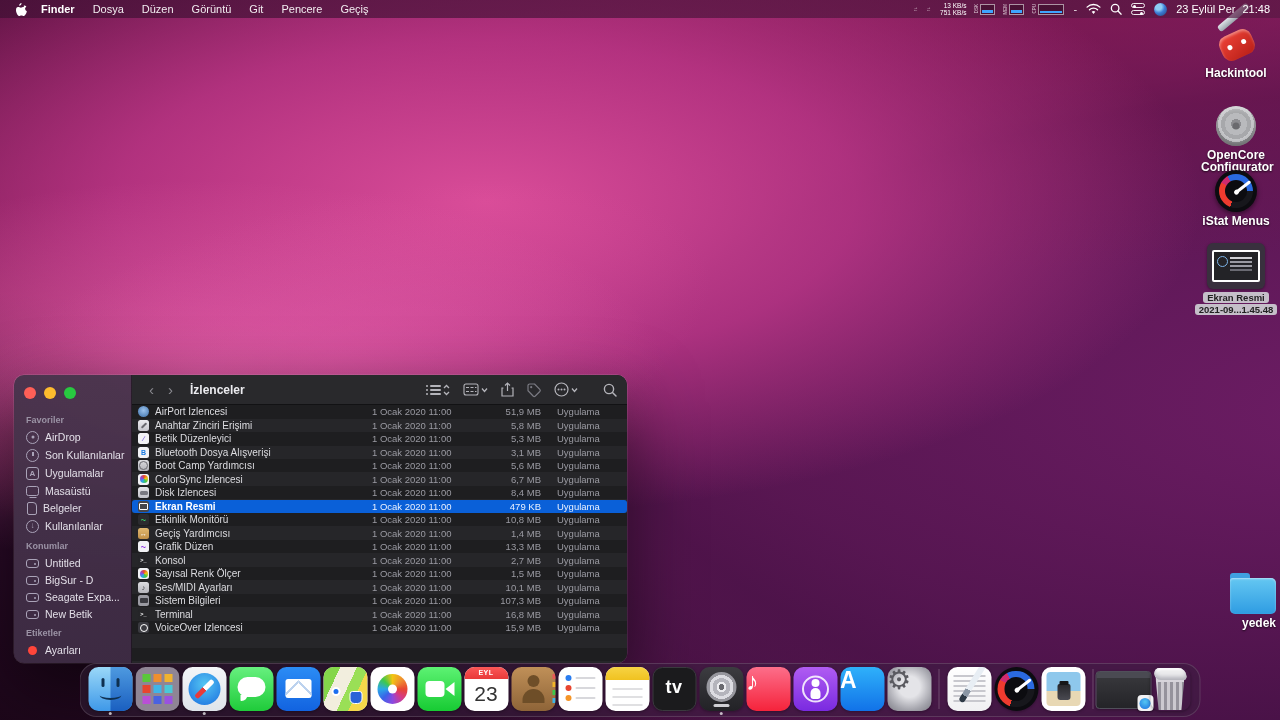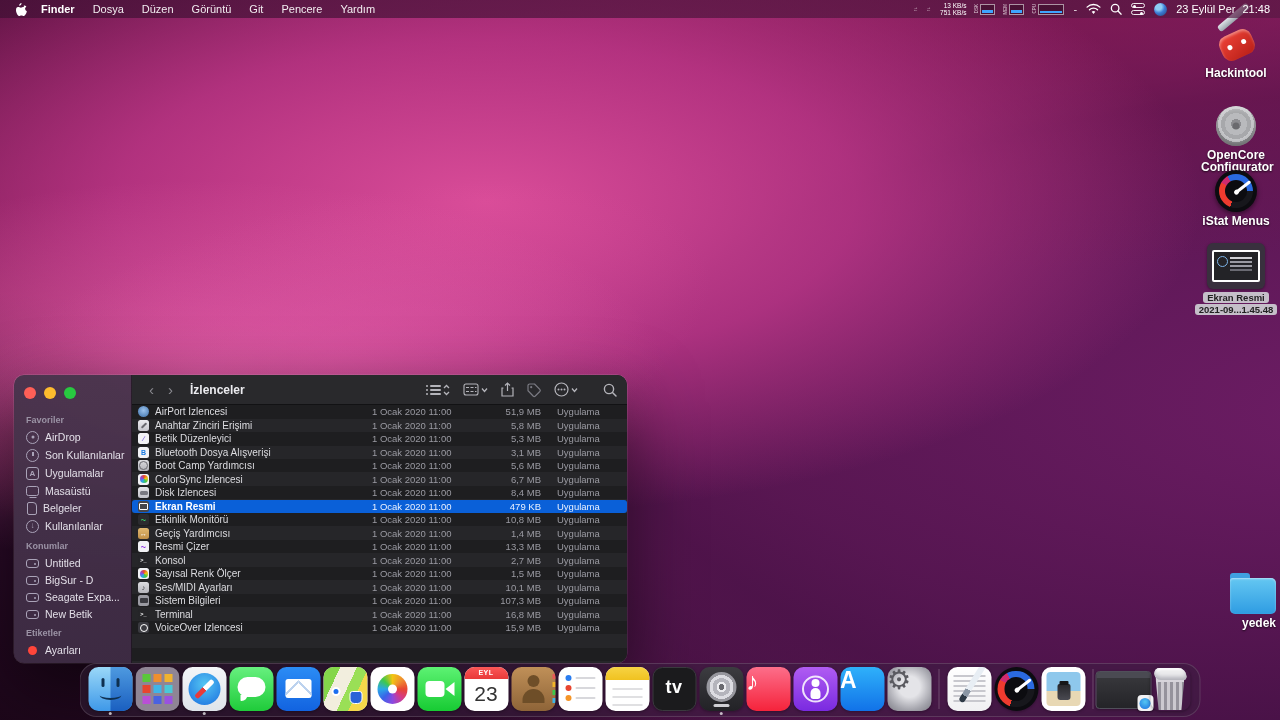--- a/index.html
+++ b/index.html
@@ -288,21 +288,21 @@
         <path fill="#fff" d="M85 0c5 23-19 41-36 41C46 22 66 2 85 0zM121 63c-21 0-30 10-45 10-15 0-27-10-44-10C12 63 0 82 0 111c0 44 32 89 50 89 12 0 17-8 34-8s21 8 34 8c19 0 49-46 49-78-30-12-36-52-7-66-9-12-24-17-39-17z"></path>
       </svg>
     </div>
     <div id="menu-items" style="display:flex;justify-content:space-between;">
         <span class="mb-item active" data-interactable="true">Finder</span>
         <span class="mb-item" data-interactable="true">Dosya</span>
         <span class="mb-item" data-interactable="true">Düzen</span>
         <span class="mb-item" data-interactable="true">Görüntü</span>
         <span class="mb-item" data-interactable="true">Git</span>
         <span class="mb-item" data-interactable="true">Pencere</span>
-        <span class="mb-item" data-interactable="true">Yardım</span>
+        <span class="mb-item" data-interactable="true">Geçiş</span>
       </div>
   </div>
   <div class="mb-right">
     <span class="vlab" data-interactable="true">↑↓</span>
     <span class="vlab" data-interactable="true">↑↓</span>
     <div class="net-speeds" data-interactable="true">
       <span data-interactable="false">13 KB/s</span>
       <span data-interactable="false">751 KB/s</span>
     </div>
     <div class="mini-graph" data-interactable="true">
@@ -587,21 +587,21 @@
             <span class="rico migration-assistant-icon" data-interactable="false"></span>
             <span data-interactable="false">Geçiş Yardımcısı</span>
           </div>
           <div class="cell c-date" data-interactable="false">1 Ocak 2020 11:00</div>
           <div class="cell c-size" data-interactable="false">1,4 MB</div>
           <div class="cell c-type" data-interactable="false">Uygulama</div>
         </div>
         <div class="frow" data-interactable="true">
           <div class="cell c-name">
             <span class="rico grapher-icon" data-interactable="false"></span>
-            <span data-interactable="false">Resmi Çizer</span>
+            <span data-interactable="false">Grafik Düzen</span>
           </div>
           <div class="cell c-date" data-interactable="false">1 Ocak 2020 11:00</div>
           <div class="cell c-size" data-interactable="false">13,3 MB</div>
           <div class="cell c-type" data-interactable="false">Uygulama</div>
         </div>
         <div class="frow" data-interactable="true">
           <div class="cell c-name">
             <span class="rico console-icon" data-interactable="false"></span>
             <span data-interactable="false">Konsol</span>
           </div>

